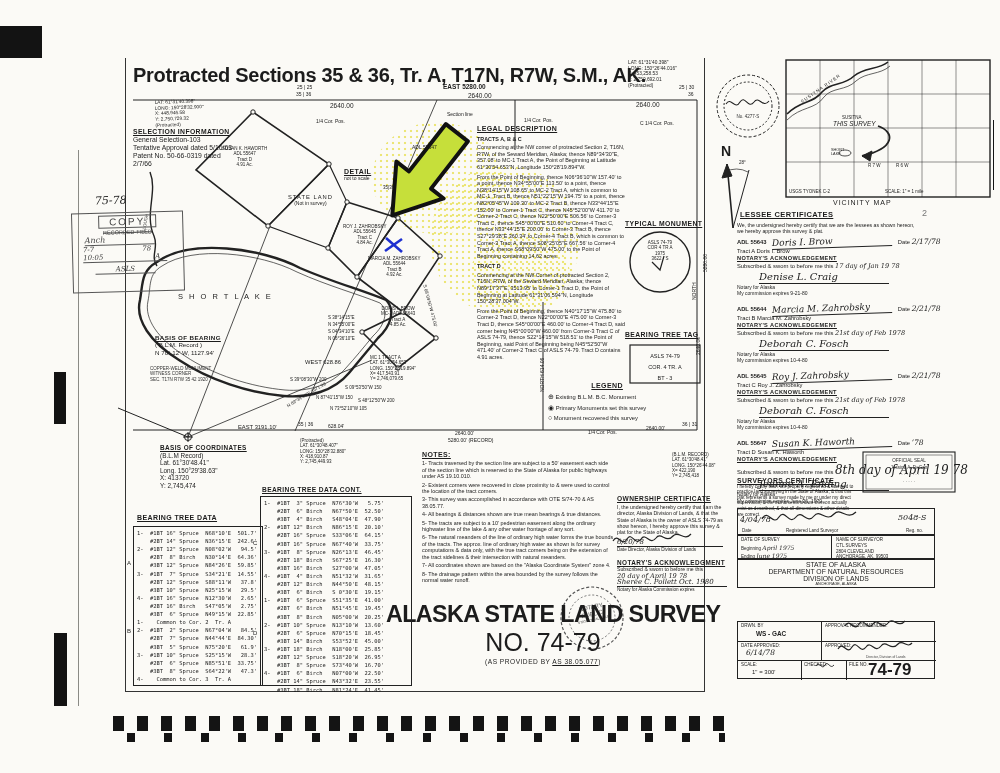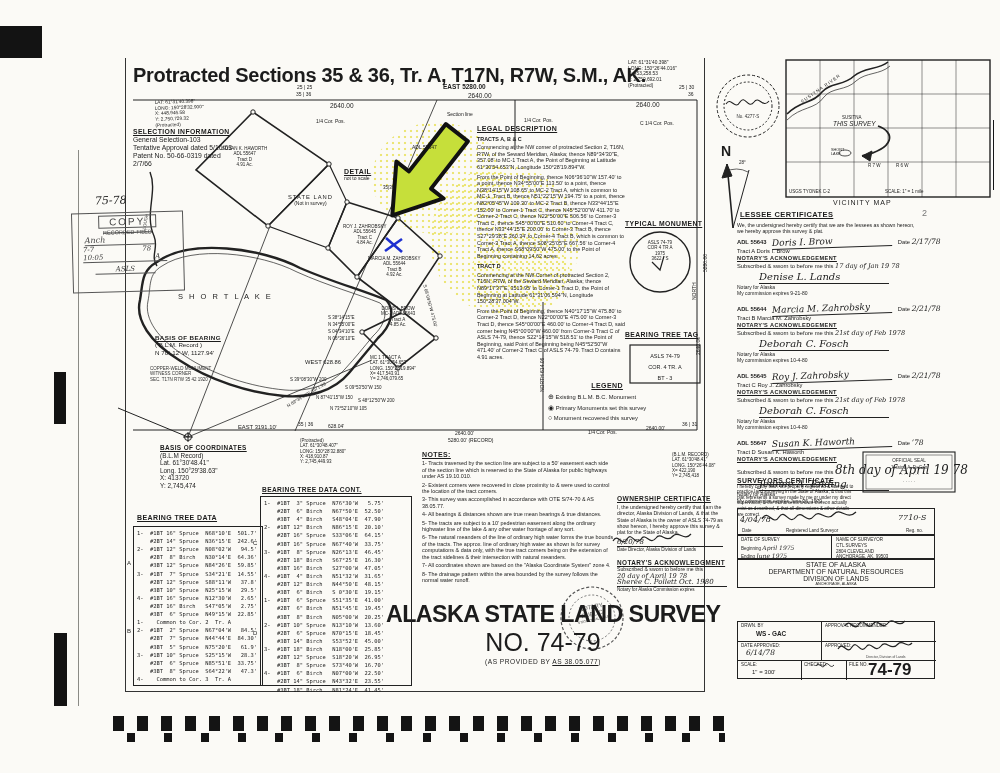--- a/index.html
+++ b/index.html
@@ -479,21 +479,21 @@
           <span class="fill-script sig-line" style="width:120px;margin-left:4px;font-size:9px;transform:rotate(-2deg);display:inline-block">Doris I. Brow</span>
           <span style="margin-left:4px">Date</span>
           <span class="fill-script">2/17/78</span>
         </div>
         <div class="le-line">Tract A       Doris I. Brow</div>
         <div class="le-line h" style="font-size:5.6px">NOTARY'S ACKNOWLEDGEMENT</div>
         <div class="le-line">
           <span>Subscribed &amp; sworn to before me this</span>
           <span class="fill-script" style="font-size:6.6px">17   day of   Jan   19 78</span>
         </div>
-        <div class="fill-script sig-line" style="width:130px;margin-left:22px;font-size:10px">Denise L. Lands</div>
+        <div class="fill-script sig-line" style="width:130px;margin-left:22px;font-size:10px">Denise L. Craig</div>
         <div class="le-line" style="font-size:5px">Notary for Alaska</div>
         <div class="le-line" style="font-size:5px">My commission expires    9-21-80</div>
       </div>
 
       <div class="lessee-entry">
         <div class="le-line">
           <span style="font-weight:700">ADL 55644</span>
           <span class="fill-script sig-line" style="width:120px;margin-left:4px;font-size:9px;transform:rotate(-2deg);display:inline-block">Marcia M. Zahrobsky</span>
           <span style="margin-left:4px">Date</span>
           <span class="fill-script">2/21/78</span>
@@ -554,21 +554,21 @@
       <div>· · · · ·</div>
     </div>
 
   <div class="t txt w" style="left:737px;top:478px;width:120px;font-size:4.6px;line-height:5.6px">
     <div class="h" style="font-size:6.8px">SURVEYORS CERTIFICATE</div>
     <div>I hereby certify that I am properly registered &amp; licensed to practice land surveying in the State of Alaska, &amp; that this plat represents a survey made by me or under my direct supervision, &amp; the monuments shown thereon actually exist as described, &amp; that all dimensions &amp; other details are correct.</div>
   </div>
 
   <div class="box txt" style="left:737px;top:508px;width:198px;height:27px">
     <span class="fill-script" style="position:absolute;left:2px;top:6px;font-size:8px">4/04/78</span>
-    <span class="fill-script" style="position:absolute;left:160px;top:4px;font-size:8px">7710-S</span>
+    <span class="fill-script" style="position:absolute;left:160px;top:4px;font-size:8px">5048-S</span>
     <span class="t t45" style="left:4px;top:19px">Date</span>
     <span class="t t45" style="left:48px;top:19px">Registered Land Surveyor</span>
     <span class="t t45" style="left:168px;top:19px">Reg. no.</span>
   </div>
 
   <div class="box txt" style="left:737px;top:535px;width:198px;height:24px">
     <div style="position:absolute;left:93px;top:0;bottom:0;width:1px;background:#222"></div>
     <span class="t t45" style="left:3px;top:1px">DATE OF SURVEY</span>
     <span class="t t45" style="left:3px;top:8px"><span>Beginning</span> <span class="fill-script" style="font-size:6px">April  1975</span></span>
     <span class="t t45" style="left:3px;top:16px"><span>Ending</span> <span class="fill-script" style="font-size:6px">June  1975</span></span>

